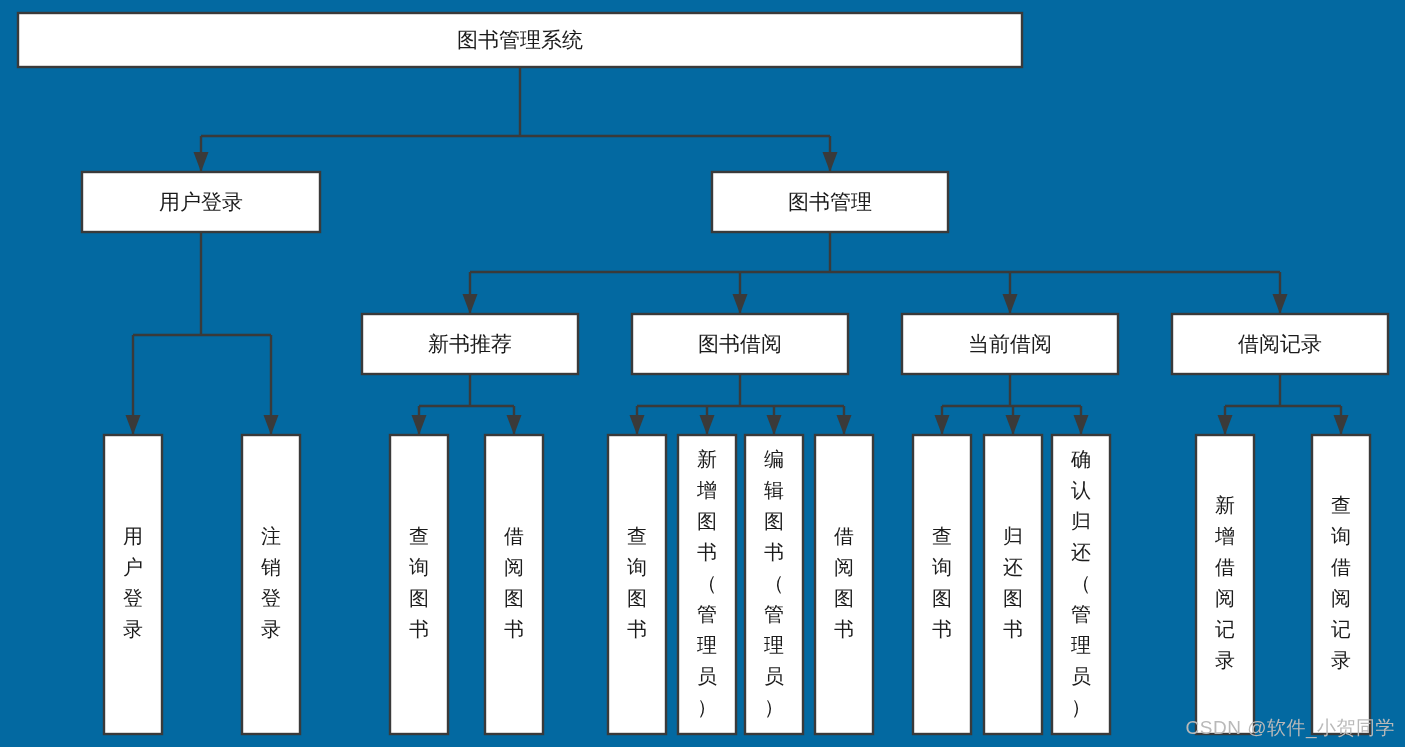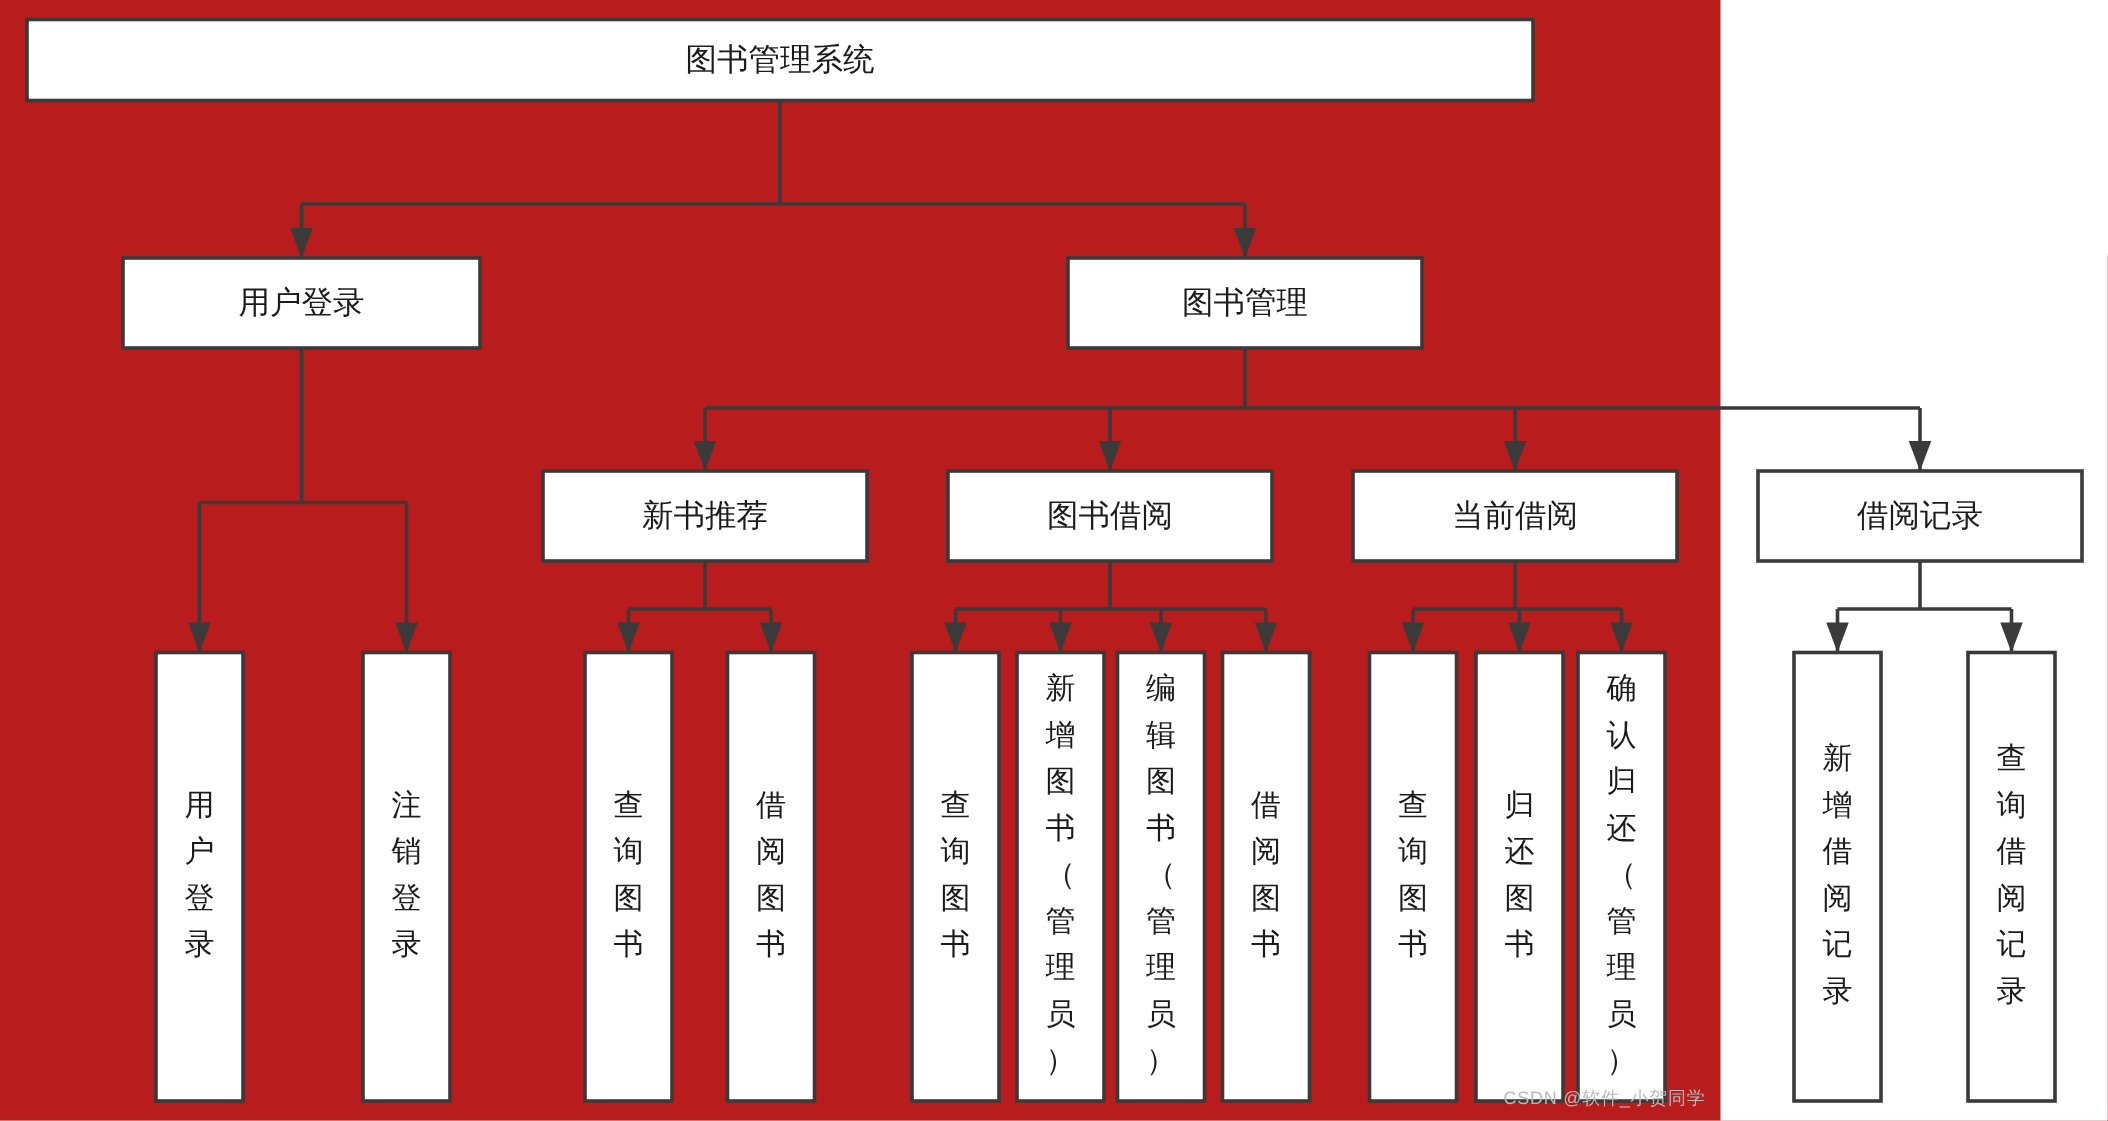--- a/index.html
+++ b/index.html
@@ -9,23 +9,23 @@
     background: #ffffff;
   }
   body {
     width: 1405px;
     height: 747px;
     overflow: hidden;
     font-family: "Liberation Sans", "DejaVu Sans", sans-serif;
   }
   #diagram-root {
     position: relative;
-    width: 1147px;
+    width: 1405px;
     height: 747px;
-    background: #b91c1c;
+    background: #0369a1;
   }
   svg.diagram-canvas {
     position: absolute;
     left: 0;
     top: 0;
     width: 1405px;
     height: 747px;
     display: block;
   }
   .node-box {
@@ -51,21 +51,21 @@
   }
   .arrow-head {
     fill: #3a3a3a;
     stroke: none;
   }
   .watermark-text {
     position: absolute;
     right: 10px;
     bottom: 6px;
     font-family: "Liberation Sans", "DejaVu Sans", sans-serif;
-    font-size: 12px;
+    font-size: 19px;
     color: #b9b9b9;
     letter-spacing: 0.5px;
     white-space: nowrap;
     user-select: none;
   }
 </style>
 </head>
 <body>
 
 <div id="diagram-root">

